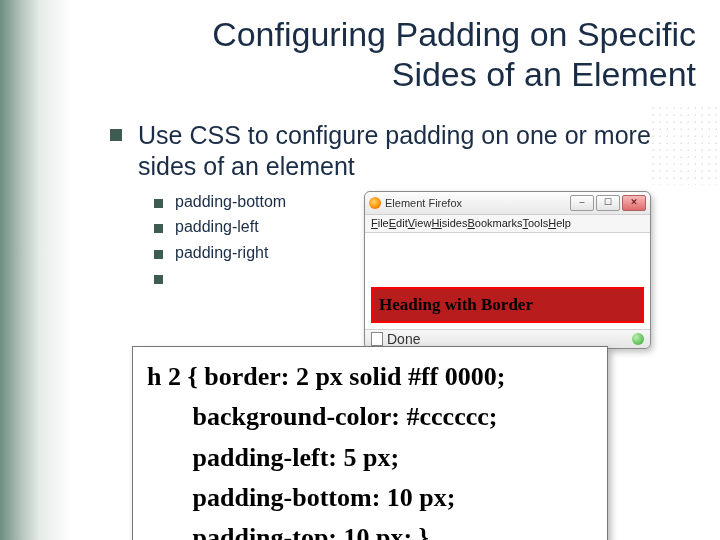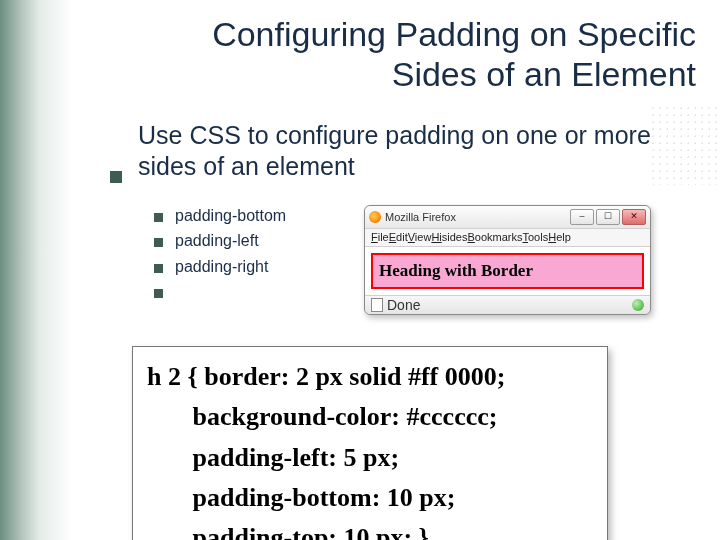--- a/index.html
+++ b/index.html
@@ -39,22 +39,22 @@
     font-weight: 400;
   }
   .body {
     position: absolute;
     top: 120px;
     left: 110px;
     right: 30px;
   }
   .lvl1 {
     display: flex;
-    align-items: flex-end;
-    margin-bottom: 22px;
+    align-items: flex-start;
+    margin-bottom: 8px;
   }
   .lvl1 .bullet {
     width: 12px;
     height: 12px;
     background: #3e5c50;
     margin-top: 9px;
     margin-right: 16px;
     flex-shrink: 0;
   }
   .lvl1 .txt {
@@ -129,26 +129,27 @@
     color: #222;
     border-bottom: 1px solid #d0d0d0;
   }
   .menuitem .ul { text-decoration: underline; }
   .browser .content {
     padding: 6px;
     background: #fff;
   }
   .browser .heading-demo {
     border: 2px solid #ff0000;
-    background: #f9a8d4;
+    background: #b91c1c;
     padding: 6px 4px 6px 6px;
     font-family: "Times New Roman", serif;
     font-weight: bold;
     font-size: 17px;
     color: #000;
+    margin-top: 48px;
   }
   .browser .statusbar {
     display: flex;
     align-items: center;
     height: 18px;
     padding: 0 6px;
     font-size: 14px;
     background: linear-gradient(#f7f7f7,#e5e5e5);
     border-top: 1px solid #d0d0d0;
     border-radius: 0 0 6px 6px;
@@ -211,21 +212,21 @@
           <div class="txt">padding-right</div>
         </div>
         <div class="lvl2">
           <div class="bullet"></div>
         </div>
       </div>
 
       <div class="browser">
         <div class="titlebar">
           <div class="ff-icon"></div>
-          <span>Mozilla Firefox</span>
+          <span>Element Firefox</span>
           <div class="spacer"></div>
           <div class="winbtn">–</div>
           <div class="winbtn">☐</div>
           <div class="winbtn close">✕</div>
         </div>
         <div class="menubar">
           <span class="menuitem"><span class="ul">F</span>ile</span>
           <span class="menuitem"><span class="ul">E</span>dit</span>
           <span class="menuitem"><span class="ul">V</span>iew</span>
           <span class="menuitem"><span class="ul">Hi</span><span>sides</span></span>

